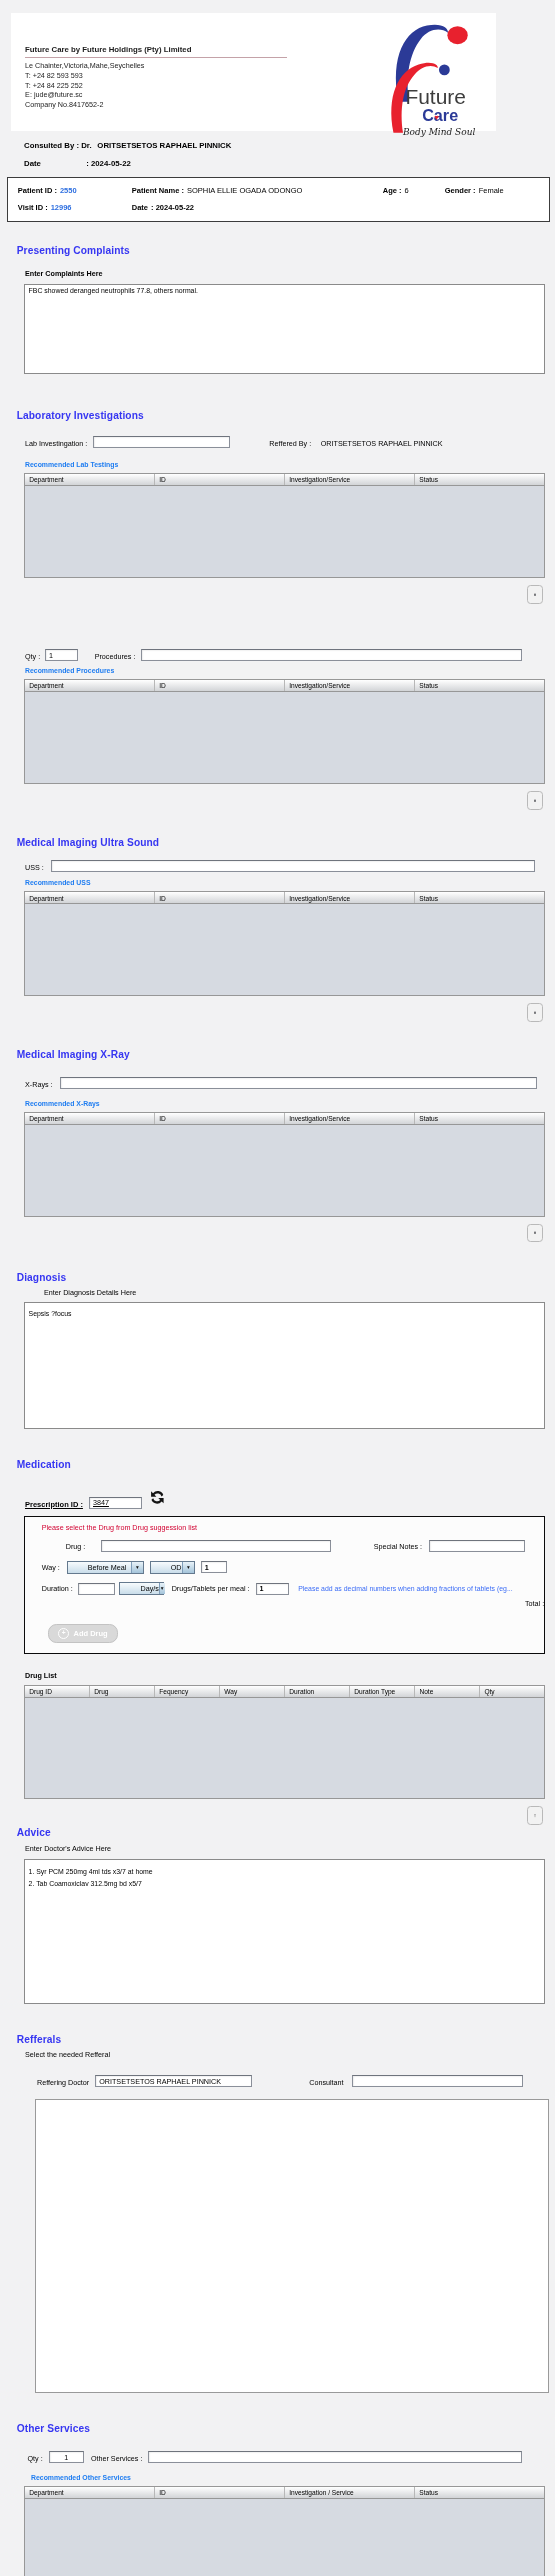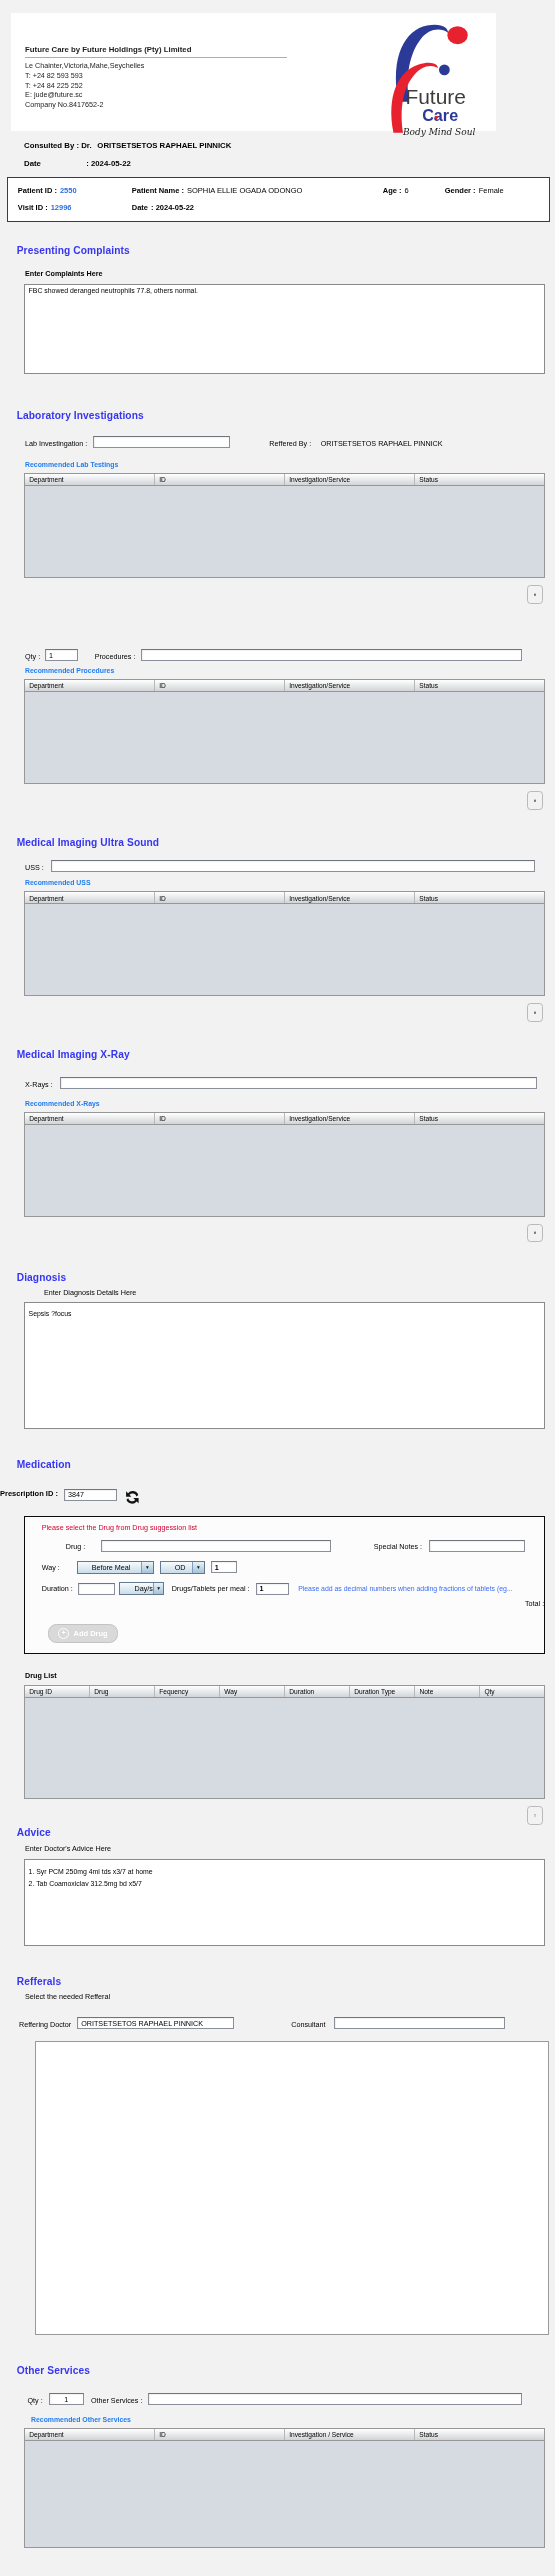--- a/index.html
+++ b/index.html
@@ -47,26 +47,26 @@
   .tbl-head{display:flex; height:13px; background:linear-gradient(#ffffff,#d2d4d7); border:0.6px solid #979797; box-sizing:border-box;}
   .tbl-head .th{flex:1; font-size:6.6px; padding:2.4px 0 0 4.2px; border-right:0.6px solid #b7b7b7; overflow:hidden; white-space:nowrap;}
   .tbl-head .th:last-child{border-right:none;}
   .tbl-body{background:#d6dae1; border:0.6px solid #979797; border-top:none;}
   .trash-row{display:flex; justify-content:flex-end; margin:7.2px 13px 0 0;}
   .icon-btn{width:16px; height:18.5px; border:0.6px solid #b9b9b9; border-radius:3.6px; background:#f2f2f2;
     display:flex; align-items:center; justify-content:center; cursor:pointer;}
 
   .combo{display:inline-flex; align-items:center; justify-content:space-between;
     background:linear-gradient(#f7fbfd,#c9ddea); border:0.6px solid #64798e; height:13px; box-sizing:border-box;
-    font-size:7.2px; padding-left:14px;}
+    font-size:7.2px; padding-left:20px;}
   .combo .arrow{width:10.8px; align-self:stretch; background:linear-gradient(#e8f2f8,#a4c4da);
     border-left:0.6px solid #7f9db9; display:flex; align-items:center; justify-content:center; font-size:4.8px; color:#111;}
 
   
-  .presc-row{display:flex; align-items:flex-start; }
+  .presc-row{display:flex; align-items:flex-end; margin-left:25px;text-decoration:underline;}
   .presc-lbl{font-weight:bold; font-size:7.5px;}
   .refresh-btn{margin-left:7.2px; background:none; border:none; padding:0; cursor:pointer;}
   .med-box{margin:7.2px 10.8px 0 24px; border:1.2px solid #0b0b0b; background:#fcfcfc; padding:6px 0 10.8px 16.7px;}
   .red-note{color:#d10030; font-size:7.2px; margin-bottom:8.4px;}
   .m-row{display:flex; align-items:center; margin-top:8.4px; font-size:7.2px;}
   .m-lbl{display:inline-block;}
   .bold-input{font-weight:bold;}
   .blue-hint{color:#3b6cf6; font-size:6.9px; margin-left:9.6px; white-space:nowrap;}
   .add-drug{display:inline-flex; align-items:center; gap:4.2px; margin:15.5px 0 0 6px;
     background:#d9d9d9; border:0.6px solid #c3c3c3; border-radius:8.4px; color:#fff; font-weight:bold;
@@ -276,21 +276,21 @@
 
   <div class="med-box">
     <div class="red-note">Please select the Drug from Drug suggession list</div>
     <div class="m-row" style="margin-top:0;">
       <span class="m-lbl" style="width:35px;padding-left:24px;">Drug :</span>
       <input class="win-input" style="width: 230px;" value="">
       <span style="margin-left:43px;">Special Notes :</span>
       <input class="win-input" style="width: 96px; margin-left: 7.2px;" value="">
     </div>
     <div class="m-row">
-      <span class="m-lbl" style="width:35px;">Way :</span>
+      <span class="m-lbl" style="width:25px;">Way :</span>
       <span class="combo" style="width:77px;">
         <span>Before Meal</span>
         <span class="arrow">▼</span>
       </span>
       <span class="combo" style="width:45px; margin-left:6px;">
         <span>OD</span>
         <span class="arrow">▼</span>
       </span>
       <input class="win-input bold-input" style="width: 26px; margin-left: 6px;" value="1">
     </div>
@@ -333,27 +333,27 @@
     <svg width="9.6" height="11.4" viewBox="0 0 16 20">
           <rect x="3" y="4.6" width="10" height="13.6" rx="1.5" fill="none" stroke="#3c3c3c" stroke-width="1.4"></rect>
           <rect x="1.8" y="2.4" width="12.4" height="1.7" rx=".8" fill="#3c3c3c"></rect>
           <rect x="5.6" y=".6" width="4.8" height="1.7" rx=".8" fill="none" stroke="#3c3c3c" stroke-width="1.1"></rect>
         </svg>
   </button>
     </div>
 
   <div class="sec-title" style="margin-top:2.4px;">Advice</div>
   <div class="sub-reg" style="margin-top:6px;">Enter Doctor's Advice Here</div>
-  <textarea class="box" style="height: 87px; margin-top: 6px; padding-top: 6px; line-height: 1.7;">1. Syr PCM 250mg 4ml tds x3/7 at home
+  <textarea class="box" style="height: 145px; margin-top: 6px; padding-top: 6px; line-height: 1.7;">1. Syr PCM 250mg 4ml tds x3/7 at home
 2. Tab Coamoxiclav 312.5mg bd x5/7</textarea>
 
   <div class="spacer-50"></div>
   <div class="sec-title">Refferals</div>
   <div class="sub-reg" style="margin-top:4.8px;">Select the needed Refferal</div>
-  <div class="fld-row" style="margin-top:16.7px; margin-left:19px;">
+  <div class="fld-row" style="margin-top:16.7px; margin-left:37px;">
     <span>Reffering Doctor</span>
     <input class="win-input" style="width: 157px; margin-left: 6px;" value="ORITSETSETOS RAPHAEL PINNICK">
     <span style="margin-left:57px;">Consultant</span>
     <input class="win-input" style="width: 171px; margin-left: 8.4px;" value="">
   </div>
   <div class="refbox"></div>
 
   <div class="spacer-50"></div>
   <div class="sec-title">Other Services</div>
   <div class="fld-row" style="margin-top:16.7px; margin-left:27.5px;">

